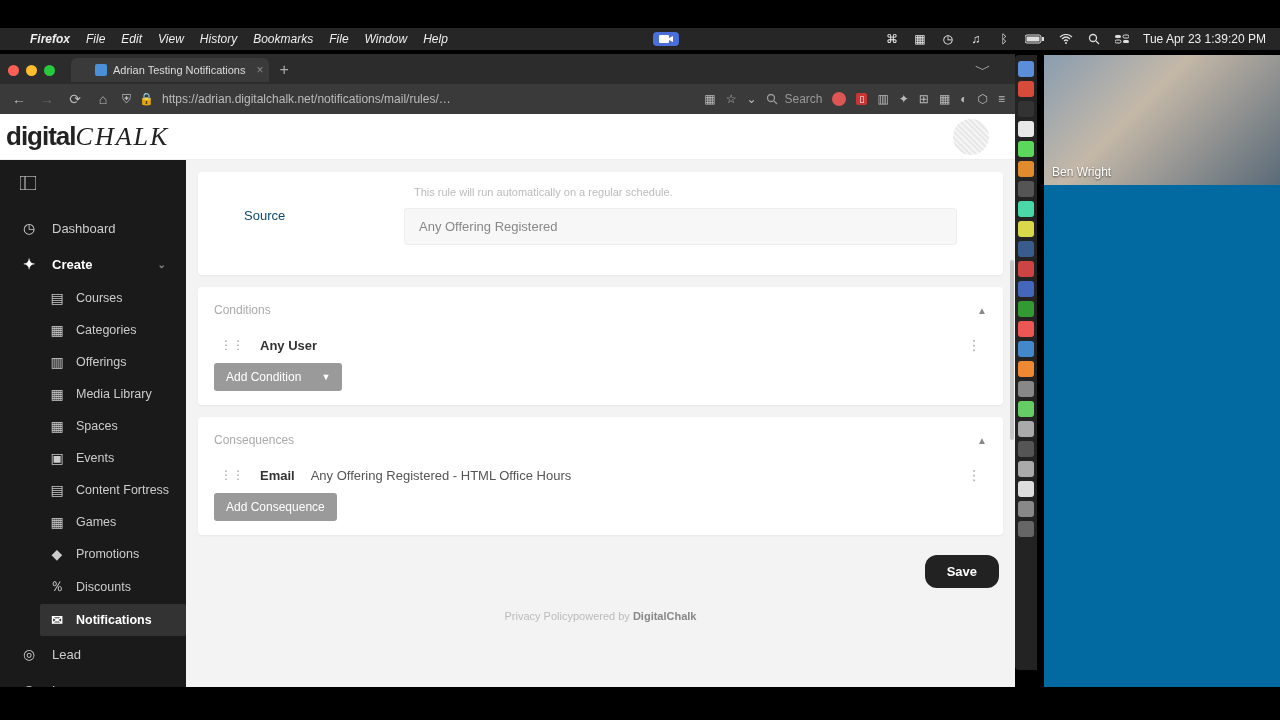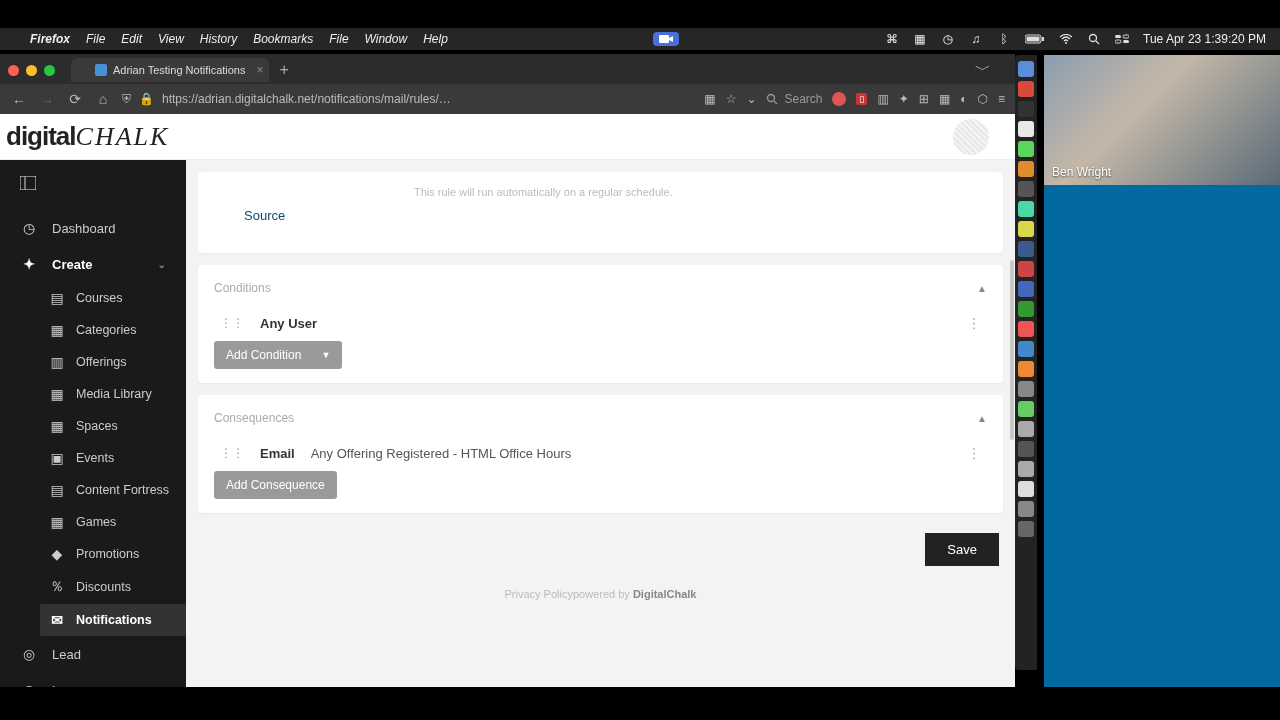--- a/index.html
+++ b/index.html
@@ -71,21 +71,21 @@
 .section-collapse { color: #888; font-size: 10px; }
 
 .rule-row { display: flex; align-items: center; padding: 10px 6px; gap: 16px; }
 .drag-handle { color: #999; font-size: 12px; cursor: grab; }
 .rule-label { font-weight: 600; font-size: 13px; color: #333; }
 .rule-detail { color: #555; font-size: 13px; }
 .row-menu { margin-left: auto; color: #aaa; cursor: pointer; font-size: 14px; }
 
 .btn-grey { background: #9a9a9a; color: #fff; border: none; padding: 7px 12px; font-size: 12px; border-radius: 3px; cursor: pointer; display: inline-flex; align-items: center; gap: 20px; }
 .btn-grey .caret { font-size: 9px; }
-.btn-dark { background: #222; color: #fff; border: none; padding: 9px 22px; font-size: 13px; border-radius: 0; cursor: pointer; font-weight: 400; }
+.btn-dark { background: #222; color: #fff; border: none; padding: 9px 22px; font-size: 13px; border-radius: 12px; cursor: pointer; font-weight: 700; }
 
 .save-row { display: flex; justify-content: flex-end; padding: 8px 4px; }
 
 .footer { display: flex; justify-content: center; padding: 14px 4px; color: #bbb; font-size: 11px; }
 .footer .powered b { color: #888; }
 
 
 .scrollbar-hint { position: absolute; right: 1px; top: 100px; width: 4px; height: 180px; background: #c8c8c8; border-radius: 2px; }
 
 
@@ -287,20 +287,23 @@
       <span class="nav-icon">◉</span>
       <span>Learn</span>
     </div>
   </div>
 
   <div class="main">
     <div class="card" style="padding-bottom:20px">
       <div class="schedule-text">This rule will run automatically on a regular schedule.</div>
       <div class="source-row">
         <div class="source-label">Source</div>
+        <div class="source-box">
+          <span>Any Offering Registered</span>
+        </div>
       </div>
     </div>
 
     <div class="card">
       <div class="section-header">
         <span class="section-title">Conditions</span>
         <span class="section-collapse">▲</span>
       </div>
       <div class="rule-row">
         <span class="drag-handle">⋮⋮</span>

